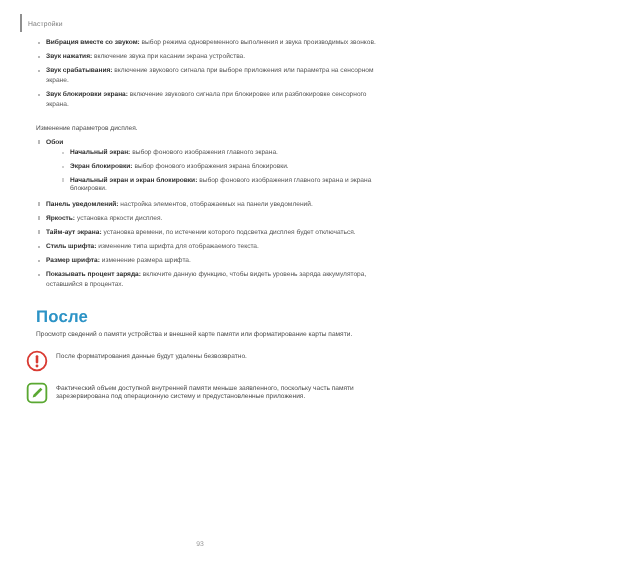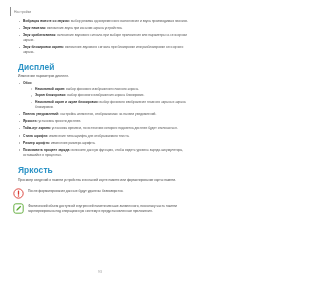--- a/index.html
+++ b/index.html
@@ -157,21 +157,20 @@
     </li>
     <li class="bullet-item">
       <span class="term">Звук срабатывания:</span><span class="desc"> включение звукового сигнала при выборе приложения или параметра на сенсорном экране.</span>
     </li>
     <li class="bullet-item">
       <span class="term">Звук блокировки экрана:</span><span class="desc"> включение звукового сигнала при блокировке или разблокировке сенсорного экрана.</span>
     </li>
   </ul>
 
   <div style="margin-top:7px;">
-    <h2 class="section-heading">Дисплей</h2>
     <p class="section-lead">Изменение параметров дисплея.</p>
 
     <ul class="bullets level-1">
       <li class="bullet-item">
         <span class="term">Обои</span>
         <ul class="bullets level-2">
           <li class="bullet-item">
             <span class="term">Начальный экран:</span><span class="desc"> выбор фонового изображения главного экрана.</span>
           </li>
           <li class="bullet-item">
@@ -197,21 +196,21 @@
       <li class="bullet-item">
         <span class="term">Размер шрифта:</span><span class="desc"> изменение размера шрифта.</span>
       </li>
       <li class="bullet-item">
         <span class="term">Показывать процент заряда:</span><span class="desc"> включите данную функцию, чтобы видеть уровень заряда аккумулятора, оставшийся в процентах.</span>
       </li>
     </ul>
   </div>
 
   <div style="margin-top:8px;">
-    <h2 class="section-heading">Яркость</h2>
+    <h2 class="section-heading">После</h2>
     <p class="section-lead">Просмотр сведений о памяти устройства и внешней карте памяти или форматирование карты памяти.</p>
 
     <div class="notices">
 
       <div class="notice">
         <span class="notice-icon">
           <svg width="11" height="11" viewBox="0 0 24 24" aria-hidden="true">
             <circle cx="12" cy="12" r="10.2" fill="none" stroke="#d93a32" stroke-width="2"></circle>
             <rect x="10.6" y="5.6" width="2.8" height="9" rx="1.2" fill="#d93a32"></rect>
             <circle cx="12" cy="17.4" r="1.6" fill="#d93a32"></circle>

